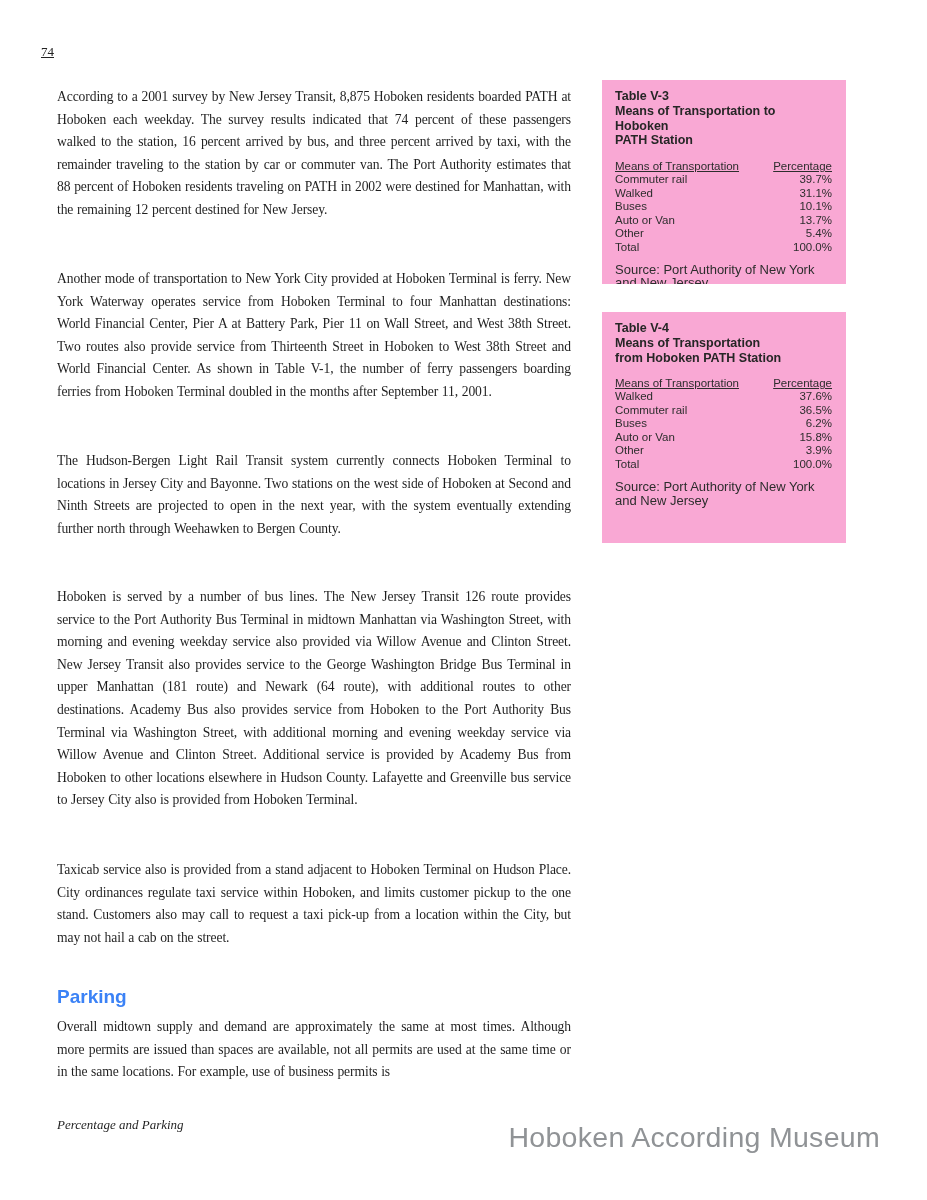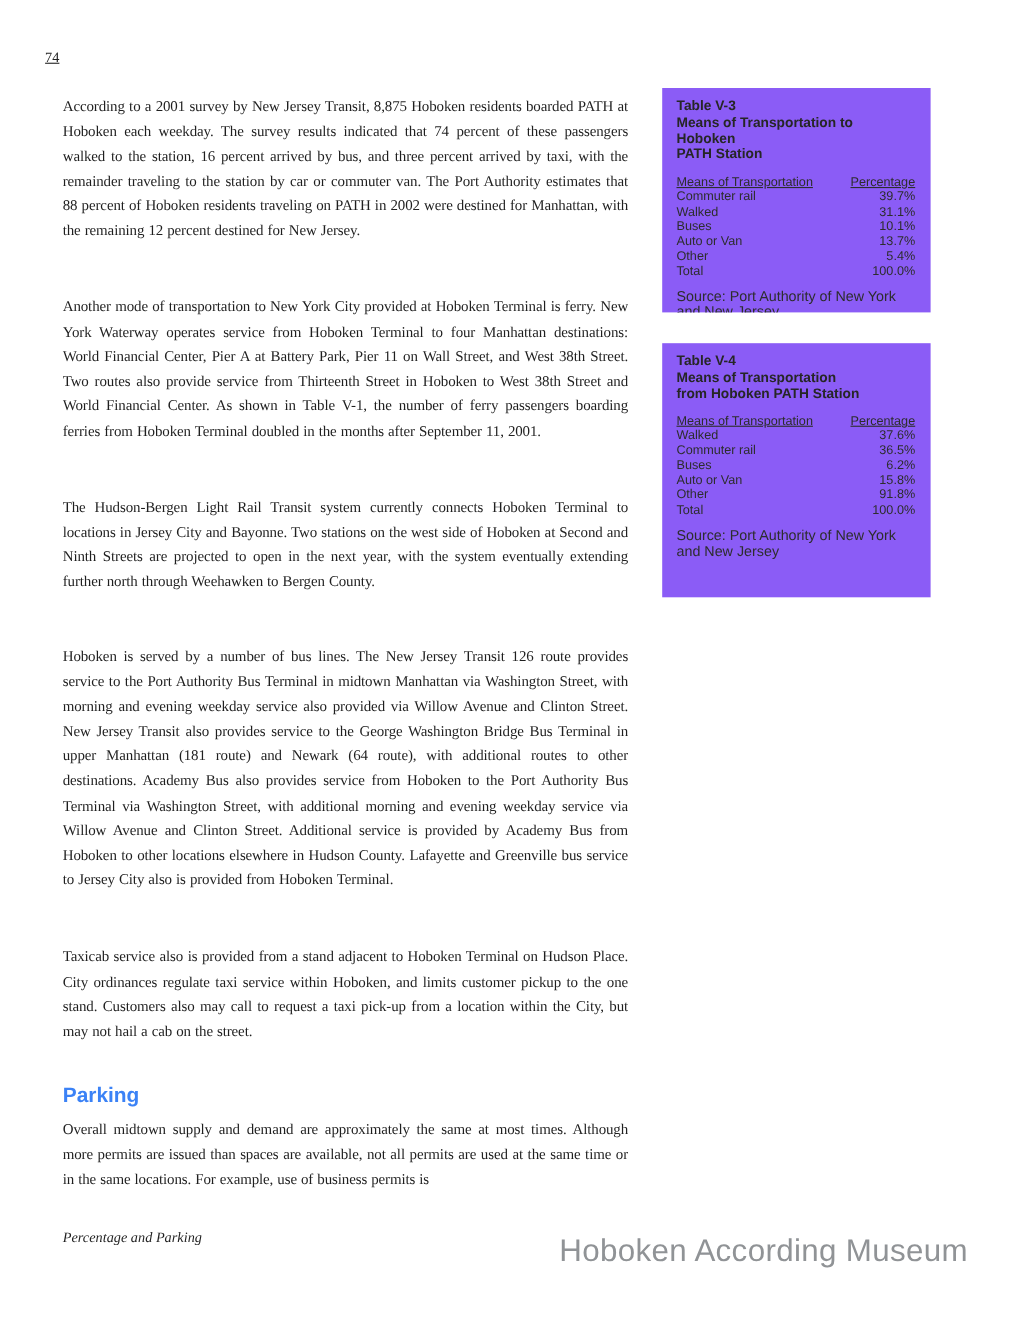--- a/index.html
+++ b/index.html
@@ -24,21 +24,21 @@
   .block-0 { top:86px;  height:162px; }
   .block-1 { top:268px; height:162px; }
   .block-2 { top:450px; height:116px; }
   .block-3 { top:586px; height:254px; }
   .block-4 { top:859px; height:95px;  }
   .block-5 { top:984px; height:30px;  }
   .block-6 { top:1016px; height:72px; }
   
   .tablebox {
     position:absolute; left:602px; width:244px; box-sizing:border-box;
-    background:#8b5cf6; padding:9px 14px 10px 13px; overflow:hidden;
+    background:#f9a8d4; padding:9px 14px 10px 13px; overflow:hidden;
     font-family:"Liberation Sans", sans-serif; color:#2d2d2d;
   }
   .tablebox-0 { top:80px;  height:204px; }
   .tablebox-1 { top:312px; height:231px; }
   .tbl-title { font-weight:bold; font-size:12.5px; line-height:14.8px; color:#262626; }
   .tbl-head {
     display:flex; justify-content:space-between;
     margin-top:11px; font-size:11.5px; line-height:14px;
   }
   .tbl-head span { text-decoration:underline; }
@@ -139,21 +139,21 @@
         <div class="tbl-row">
           <span>Buses</span>
           <span>6.2%</span>
         </div>
         <div class="tbl-row">
           <span>Auto or Van</span>
           <span>15.8%</span>
         </div>
         <div class="tbl-row">
           <span>Other</span>
-          <span>91.8%</span>
+          <span>3.9%</span>
         </div>
         <div class="tbl-row">
           <span>Total</span>
           <span>100.0%</span>
         </div>
       </div>
     <div class="tbl-src">
         <div>Source: Port Authority of New York</div>
         <div>and New Jersey</div>
       </div>

